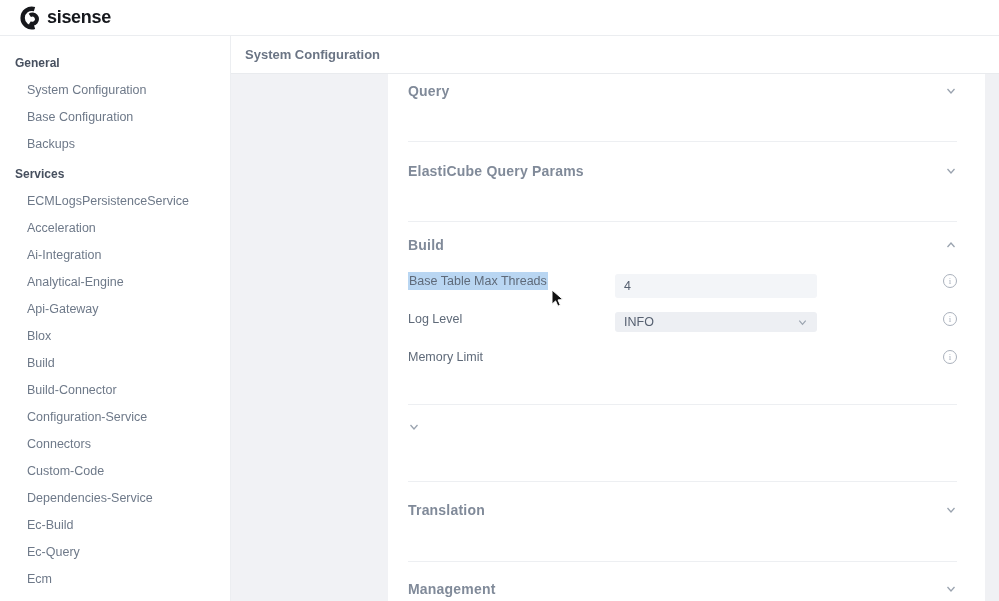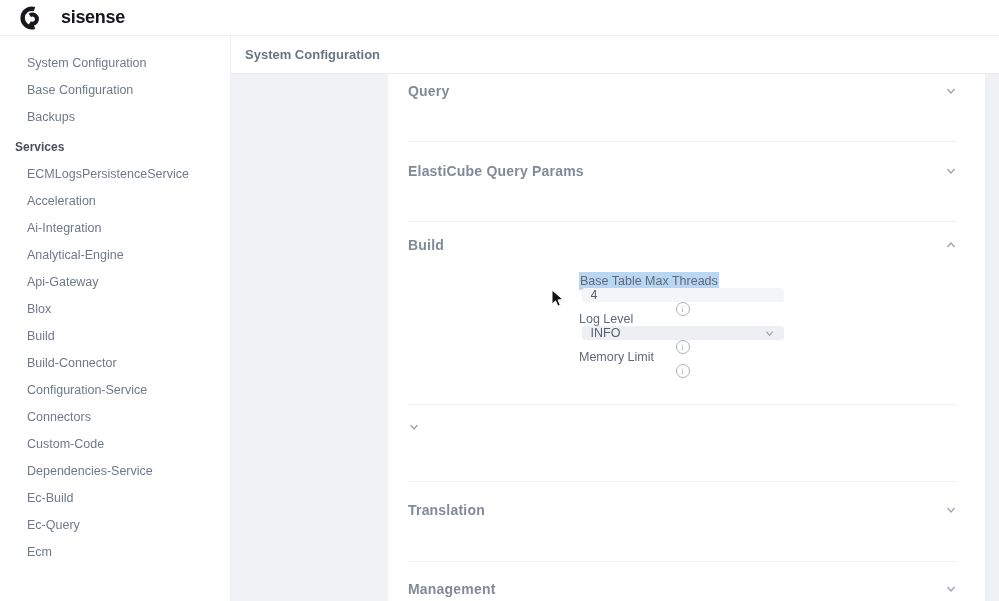--- a/index.html
+++ b/index.html
@@ -3,21 +3,21 @@
 <meta charset="utf-8">
 <style>
   * { margin:0; padding:0; box-sizing:border-box; }
   html,body { width:999px; height:601px; }
   body { font-family:"Liberation Sans", sans-serif; background:#fff; }
   .stage { position:relative; width:999px; height:601px; overflow:hidden; background:#fff; }
 
   
   .topbar { height:36px; background:#fff; border-bottom:1px solid #ebedf0;
             display:flex; align-items:center; padding-left:17px; }
-  .logo { display:flex; align-items:center; gap:20px; }
+  .logo { display:flex; align-items:center; gap:6px; }
   .logo-text { font-size:18px; font-weight:700; color:#15171c; letter-spacing:-0.3px; }
 
   
   .body-row { display:flex; height:565px; }
   .sidebar { width:231px; background:#fff; border-right:1px solid #eceef1;
              padding-top:14px; overflow:hidden; }
   .nav-section-label { font-size:12px; font-weight:700; color:#47505f;
                        padding:0 0 0 15px; height:27px; line-height:27px; }
   .nav-item { font-size:12.5px; color:#6e7989; padding-left:27px;
               height:27px; line-height:27px; cursor:pointer; white-space:nowrap; }
@@ -41,21 +41,21 @@
 
   .sec-query { height:68px; } .sec-query .sec-head { padding-top:9px;text-align:center; }
   .sec-ecqp  { height:80px; } .sec-ecqp .sec-head { padding-top:21px; }
   .sec-build { height:183px; } .sec-build .sec-head { padding-top:15px; }
   .sec-ecbp  { height:77px; } .sec-ecbp .sec-head { padding-top:16px; }
   .sec-trans { height:80px; } .sec-trans .sec-head { padding-top:20px; }
   .sec-mgmt  { height:60px; border-bottom:none; } .sec-mgmt .sec-head { padding-top:19px; }
 
   
   .fields { margin-top:21px; }
-  .field-row { display:flex; align-items:center; height:24px; margin-bottom:14px;flex-direction:column; }
+  .field-row { display:flex; height:24px; margin-bottom:14px; }
   .field-label { width:207px; font-size:12.5px; color:#5f6a79; }
   .field-label .sel { background:#b9d6f2; padding:2px 1px; }
   .ctl { width:202px; height:24px; background:#f3f5f8; border:none; border-radius:3px;
          font-family:"Liberation Sans", sans-serif; font-size:12.5px; color:#566070;
          padding:0 9px; outline:none; }
   .ctl-select { width:202px; height:20px; background:#edeff3; border-radius:3px;
                 display:flex; align-items:center; justify-content:space-between;
                 font-size:12.5px; color:#566070; padding:0 9px; cursor:pointer; }
   .ctl-select .chev { width:11px; height:11px; }
   .row-spacer { flex:1; }
@@ -78,20 +78,21 @@
         <path d="M17.5 3.2 A 9.2 9.2 0 1 0 17.5 20.8" fill="none" stroke="#17181c" stroke-width="4.4"></path>
         <path d="M12.8 9.3 A 4.6 4.6 0 1 1 12.8 16.9" fill="none" stroke="#17181c" stroke-width="4.0"></path>
       </svg>
       <span class="logo-text">sisense</span>
     </div>
   </div>
 
   <div class="body-row">
 
     <div class="sidebar">
+      <div class="nav-section-label">General</div>
       <div class="nav-item">System Configuration</div>
       <div class="nav-item">Base Configuration</div>
       <div class="nav-item">Backups</div>
       <div class="nav-gap"></div>
       <div class="nav-section-label">Services</div>
       <div class="nav-item">ECMLogsPersistenceService</div>
       <div class="nav-item">Acceleration</div>
       <div class="nav-item">Ai-Integration</div>
       <div class="nav-item">Analytical-Engine</div>
       <div class="nav-item">Api-Gateway</div>

